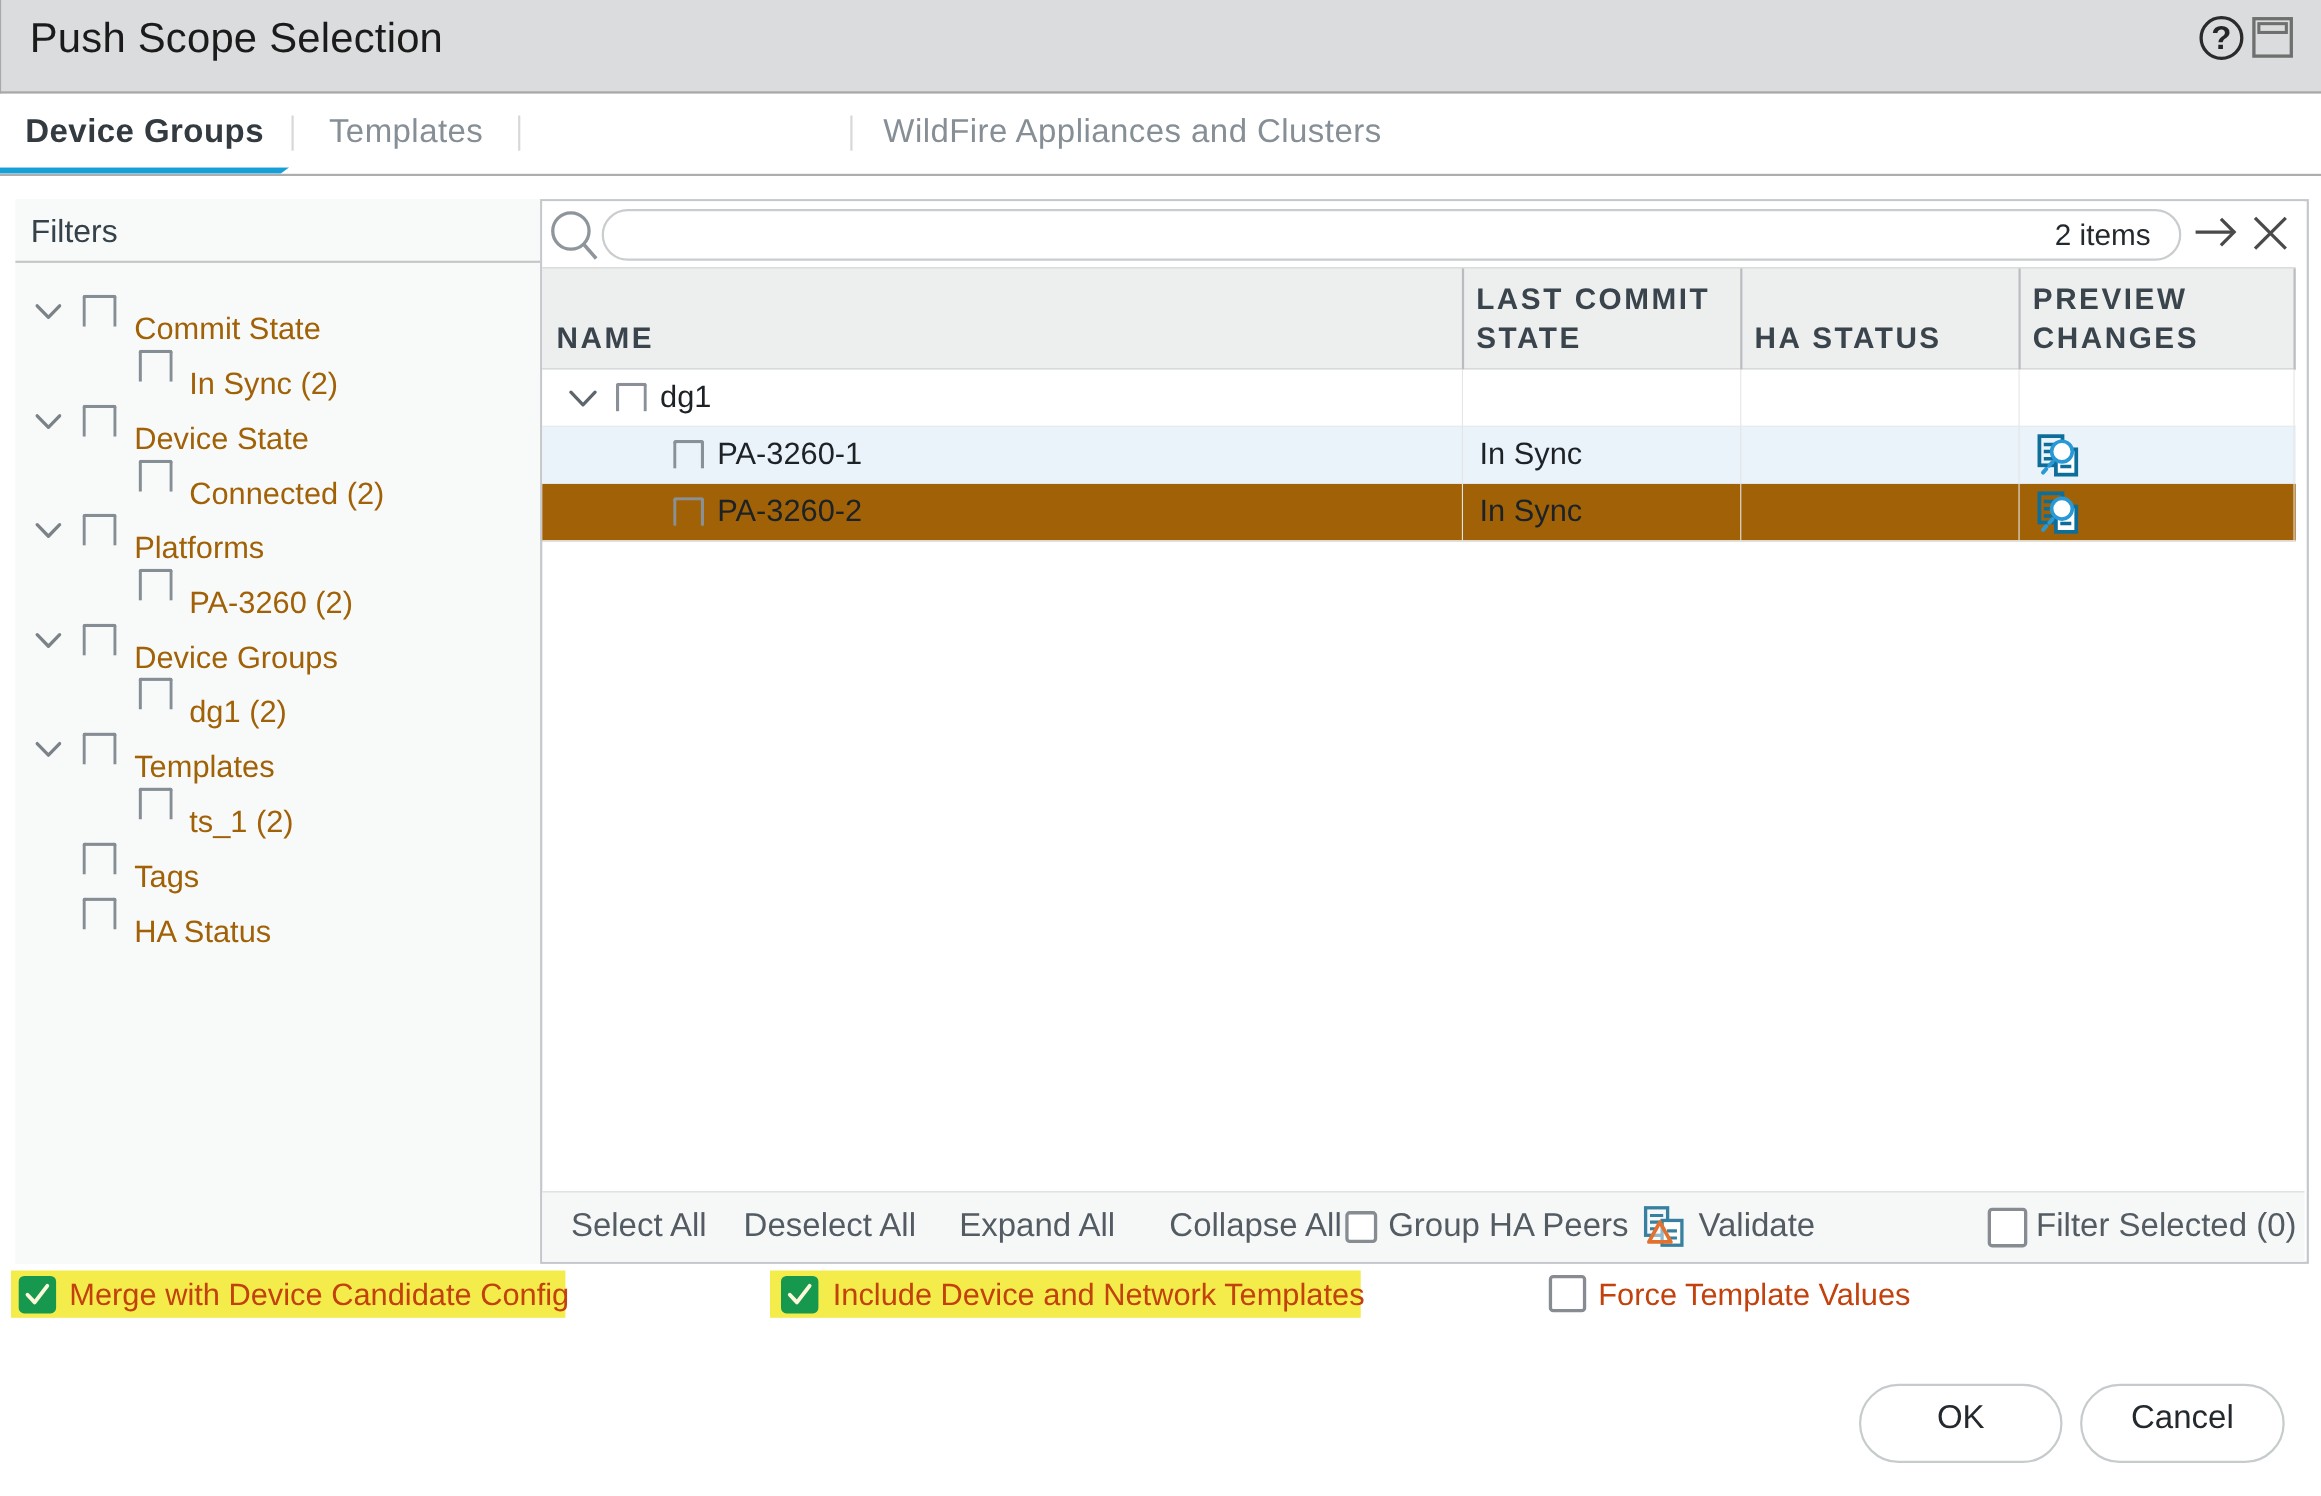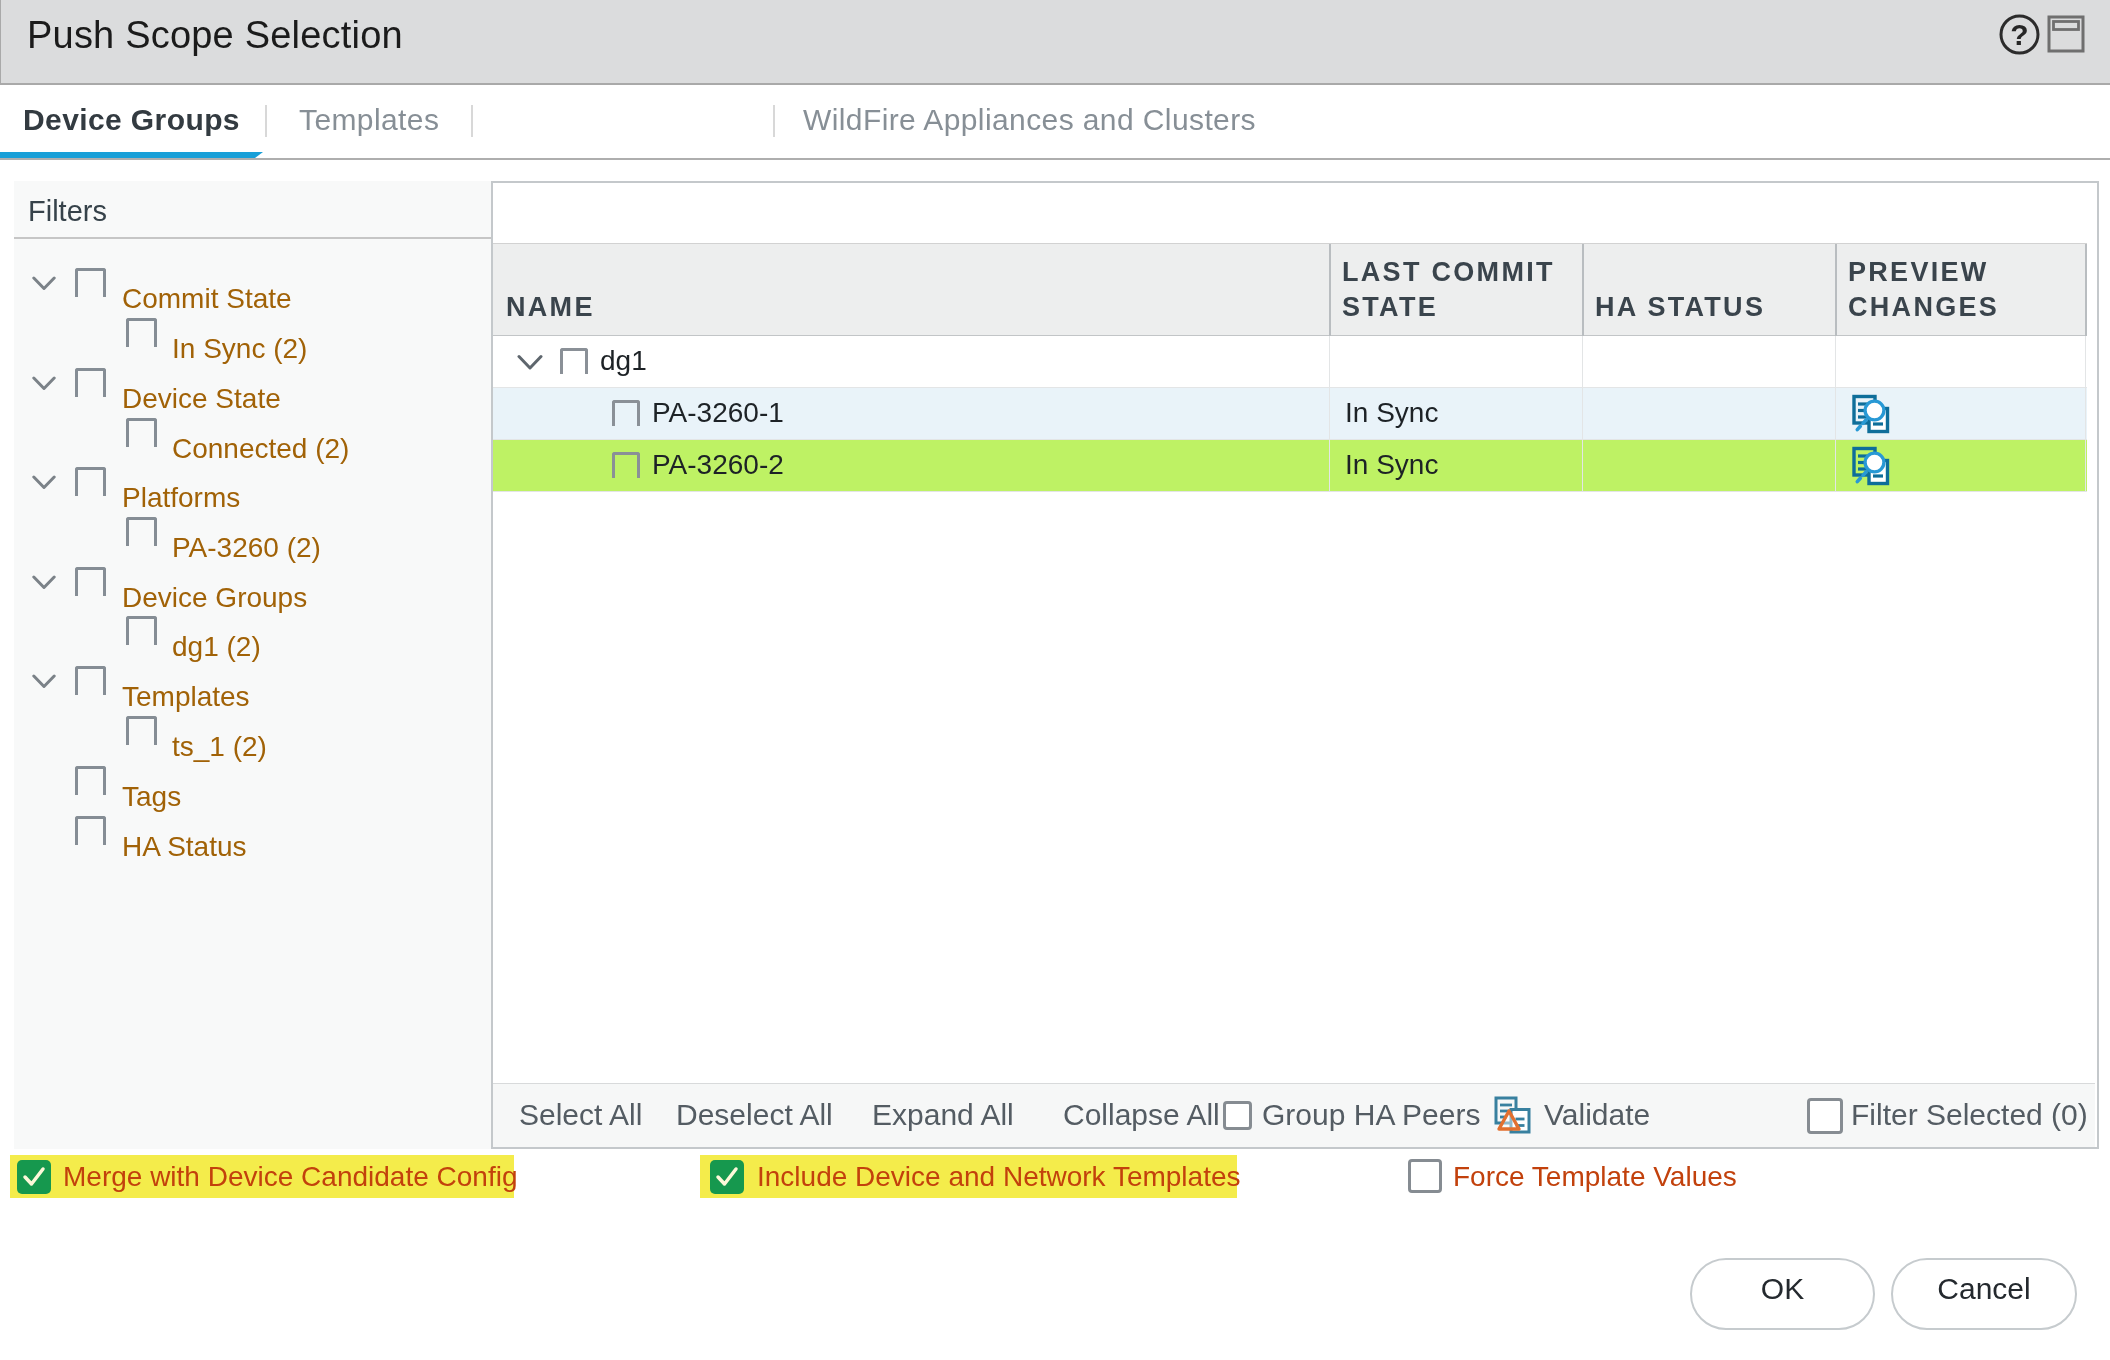--- a/index.html
+++ b/index.html
@@ -163,20 +163,37 @@
       <span class="cb"></span>
       <span class="lbl">Tags</span>
     </div>
   <div class="trow" style="top:624px;">
       <span class="cb"></span>
       <span class="lbl">HA Status</span>
     </div>
 </div>
 
 <div id="panel">
+  <div id="searchrow">
+    <svg class="abs" style="left:0px; top:6px;" width="54" height="50" viewBox="0 0 54 50">
+      <circle cx="26" cy="21" r="16.5" fill="none" stroke="#8e959b" stroke-width="3"></circle>
+      <line x1="38" y1="33.5" x2="49" y2="46" stroke="#8e959b" stroke-width="3.2"></line>
+    </svg>
+    <div id="pill">
+        <span class="items">2 items</span>
+      </div>
+    <svg class="abs" style="left:1501px; top:10px;" width="40" height="36" viewBox="0 0 40 36">
+      <line x1="2" y1="18" x2="37" y2="18" stroke="#4a4a4a" stroke-width="3"></line>
+      <path d="M25 6 L37 18 L25 30" fill="none" stroke="#4a4a4a" stroke-width="3" stroke-linejoin="miter"></path>
+    </svg>
+    <svg class="abs" style="left:1554px; top:12px;" width="34" height="34" viewBox="0 0 34 34">
+      <line x1="3" y1="3" x2="31" y2="31" stroke="#4a4a4a" stroke-width="3"></line>
+      <line x1="31" y1="3" x2="3" y2="31" stroke="#4a4a4a" stroke-width="3"></line>
+    </svg>
+  </div>
 
   <div id="thead">
     <div class="th" style="left:0;">
         <div class="inner">NAME</div>
       </div>
     <div class="thsep" style="left:836px;"></div>
     <div class="th" style="left:836px;">
         <div class="inner">LAST COMMIT<br>STATE</div>
       </div>
     <div class="thsep" style="left:1089px;"></div>
@@ -213,21 +230,21 @@
         <rect x="5" y="3.5" width="21" height="26.5" fill="none" stroke="#0e6e9a" stroke-width="3.4"></rect>
         <line x1="9" y1="11" x2="22" y2="11" stroke="#0e6e9a" stroke-width="3.2"></line>
         <line x1="9" y1="17.5" x2="22" y2="17.5" stroke="#0e6e9a" stroke-width="3.2"></line>
         <line x1="9" y1="24" x2="22" y2="24" stroke="#0e6e9a" stroke-width="3.2"></line>
         <rect x="20" y="15.5" width="18.5" height="23" fill="#fff" stroke="#0e6e9a" stroke-width="3.4"></rect>
         <line x1="24" y1="31" x2="34" y2="31" stroke="#0e6e9a" stroke-width="3.2"></line>
         <circle cx="25.5" cy="17.5" r="9.4" fill="#fff" stroke="#2899d5" stroke-width="3.3"></circle>
         <line x1="17" y1="27" x2="7.5" y2="37.5" stroke="#2899d5" stroke-width="3.6" stroke-linecap="round" stroke-dasharray="4.5 4"></line>
       </svg>
   </div>
-  <div class="row" style="top:257px; background:#bef264;">
+  <div class="row" style="top:257px; background:#a16207;">
     <span class="rcb" style="left:119px; top:12px;"></span>
     <span class="txt" style="left:159px;">PA-3260-2</span>
     <span class="txt" style="left:852px;">In Sync</span>
     <div class="colsep" style="left:836px;"></div>
     <div class="colsep" style="left:1089px;"></div>
     <div class="colsep" style="left:1342px;"></div>
     <div class="colsep" style="left:1592px;"></div>
     <svg class="abs pvw" style="left:1356px; top:5px;" width="42" height="42" viewBox="0 0 42 42">
         <rect x="5" y="3.5" width="21" height="26.5" fill="none" stroke="#0e6e9a" stroke-width="3.4"></rect>
         <line x1="9" y1="11" x2="22" y2="11" stroke="#0e6e9a" stroke-width="3.2"></line>

